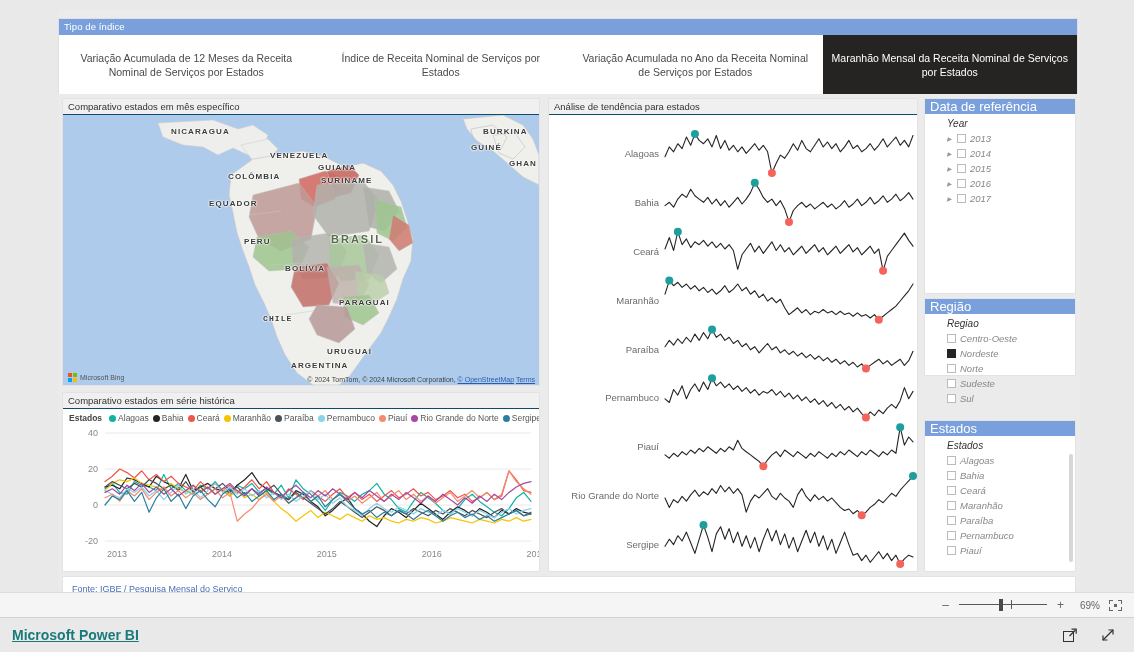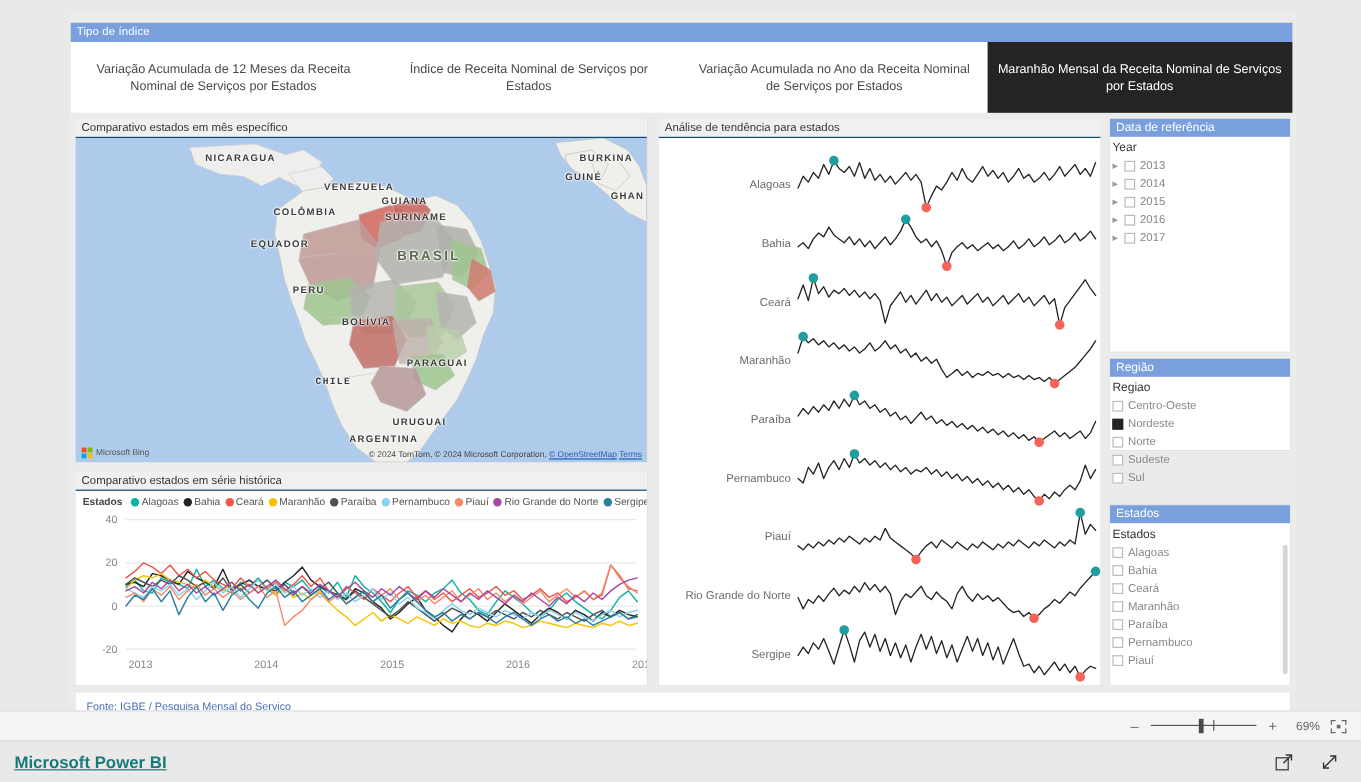--- a/index.html
+++ b/index.html
@@ -85,23 +85,23 @@
   .legend-dot { width: 7px; height: 7px; border-radius: 50%; flex: 0 0 auto; }
 
   
   .trend-card { left: 490px; top: 88px; width: 370px; height: 474px; }
   .trend-body { position: relative; width: 100%; height: 456px; }
 
   
   .slicer { position: absolute; background: #ffffff; border: 1px solid #e3e3e3; }
   .slicer .hdr {
     height: 15px; background: #79a0dc; color: #fff;
-    font-size: 10px; line-height: 15px; padding-left: 5px;
-  }
-  .slicer .body { padding: 4px 2px; }
+    font-size: 13px; line-height: 15px; padding-left: 5px;
+  }
+  .slicer .body { padding: 4px 22px; font-style: italic; }
   .slicer .fieldname { font-size: 10px; color: #333; margin-bottom: 2px; }
   .chk-row { display: flex; align-items: center; gap: 4px; height: 15px; font-size: 9.5px; color: #888; }
   .expander { width: 6px; color: #999; font-size: 6px; line-height: 1; }
   .chkbox { width: 9px; height: 9px; border: 1px solid #bbb; background: #fff; flex: 0 0 auto; }
   .chkbox.checked { background: #252423; border-color: #252423; }
 
   .slicer-date { left: 866px; top: 88px; width: 152px; height: 196px; }
   .slicer-regiao { left: 866px; top: 288px; width: 152px; height: 78px; }
   .slicer-estados { left: 866px; top: 410px; width: 152px; height: 152px; }
   .slicer-estados .body { position: relative; }
@@ -208,21 +208,21 @@
 
           <path d="M186,100 L218,96 M208,150 L240,148 M222,200 L250,196" stroke="#c8c8c8" stroke-width="0.5" fill="none"></path>
         </svg>
 
         <div class="map-label" style="left:108px; top:12px;">NICARAGUA</div>
         <div class="map-label" style="left:207px; top:36px;">VENEZUELA</div>
         <div class="map-label" style="left:255px; top:48px;">GUIANA</div>
         <div class="map-label" style="left:165px; top:57px;">COLÔMBIA</div>
         <div class="map-label" style="left:258px; top:61px;">SURINAME</div>
         <div class="map-label" style="left:146px; top:84px;">EQUADOR</div>
-        <div class="map-label brasil" style="left:268px; top:93px;">BRASIL</div>
+        <div class="map-label brasil" style="left:268px; top:118px;">BRASIL</div>
         <div class="map-label" style="left:181px; top:122px;">PERU</div>
         <div class="map-label" style="left:222px; top:149px;">BOLÍVIA</div>
         <div class="map-label" style="left:248px; top:183px;margin-left:28px;">PARAGUAI</div>
         <div class="map-label" style="left:200px; top:199px;font-family:Liberation Mono, monospace;">CHILE</div>
         <div class="map-label" style="left:264px; top:232px;">URUGUAI</div>
         <div class="map-label" style="left:228px; top:246px;">ARGENTINA</div>
         <div class="map-label" style="left:420px; top:12px;">BURKINA</div>
         <div class="map-label" style="left:408px; top:28px;">GUINÉ</div>
         <div class="map-label" style="left:446px; top:44px;">GHAN</div>
 

